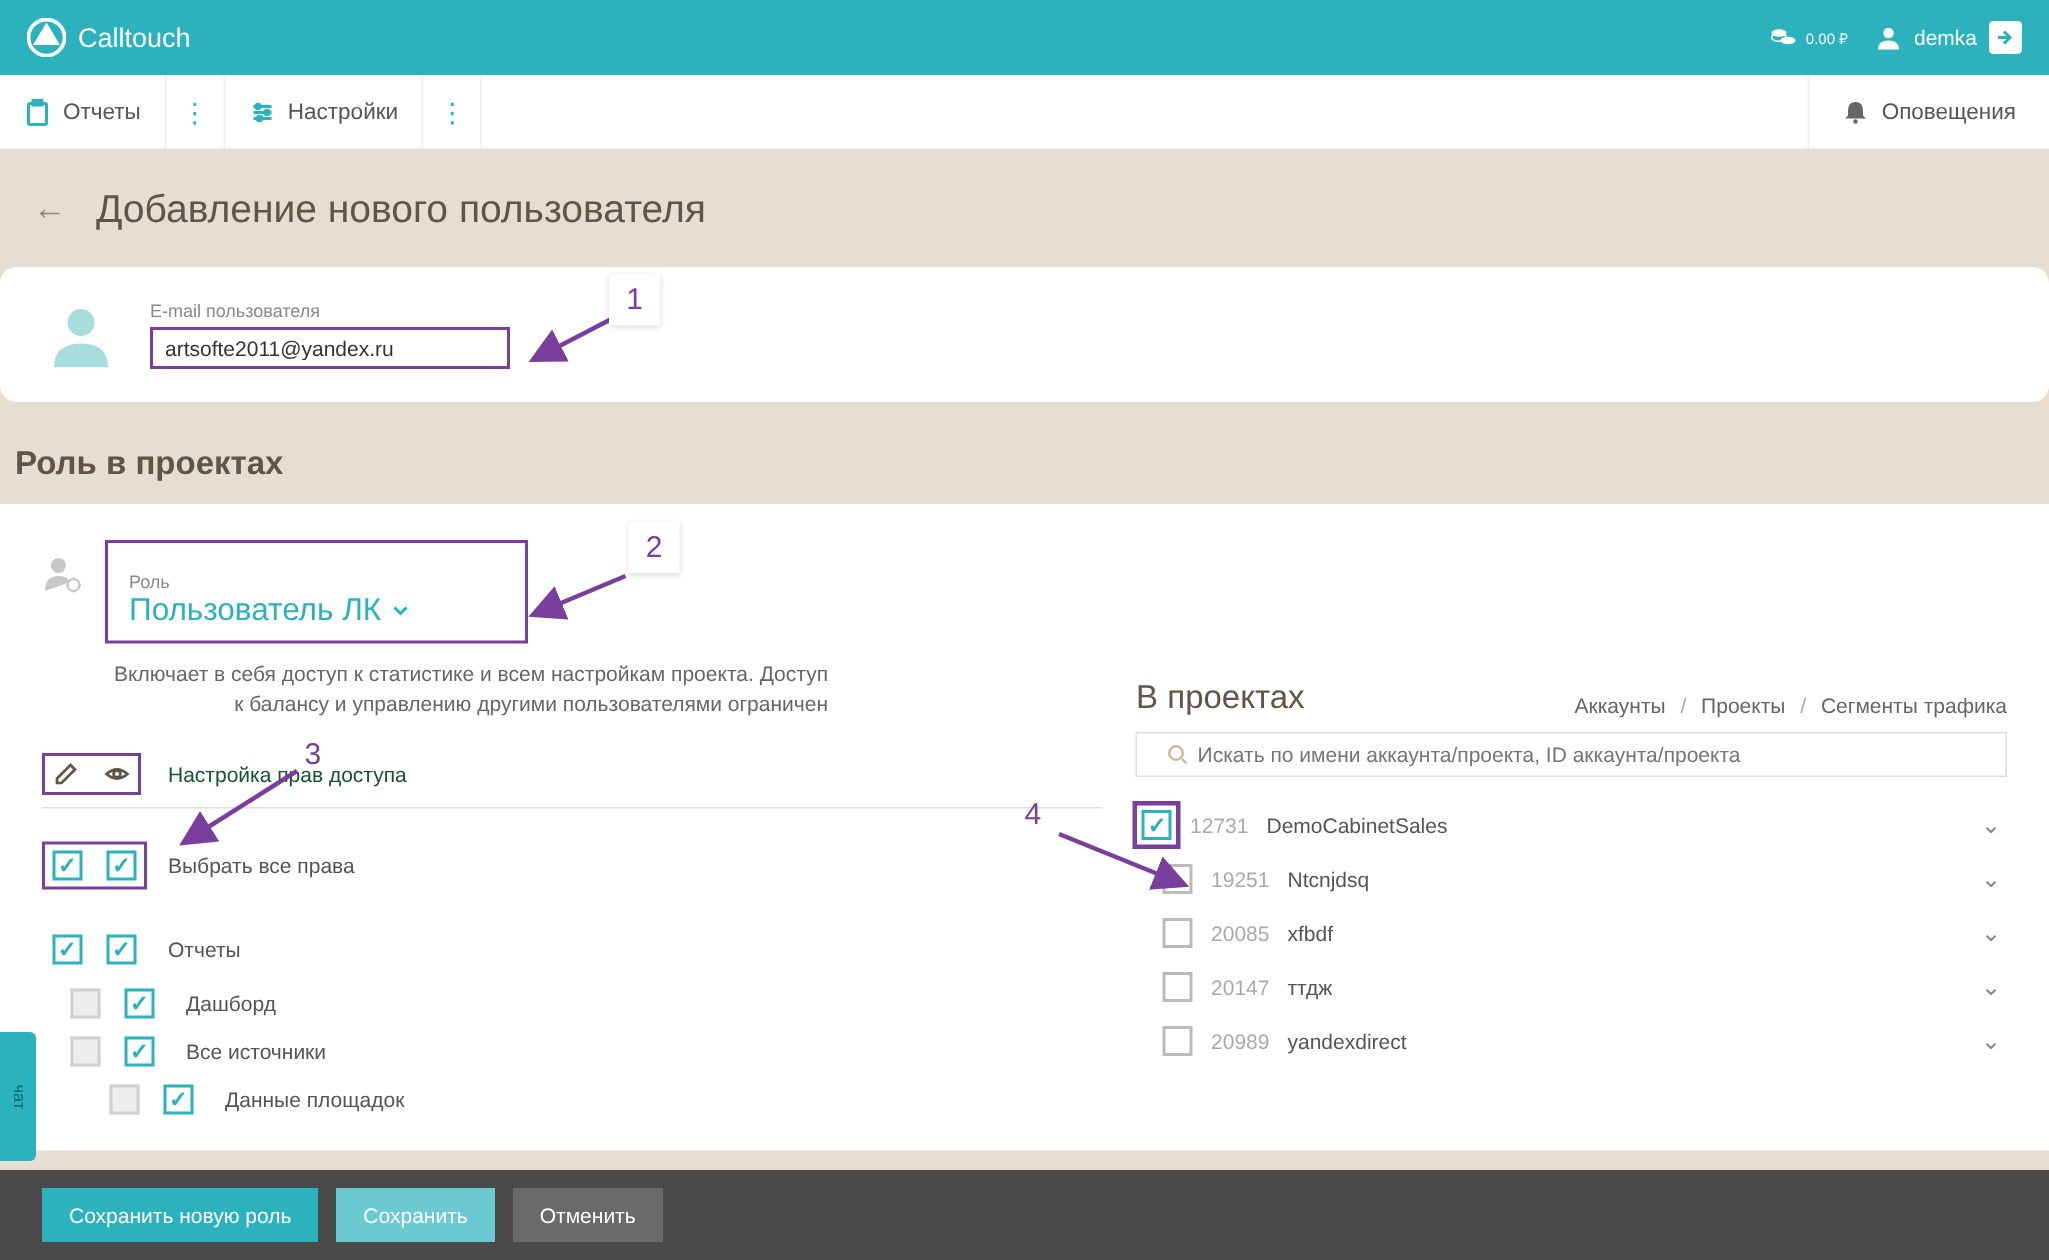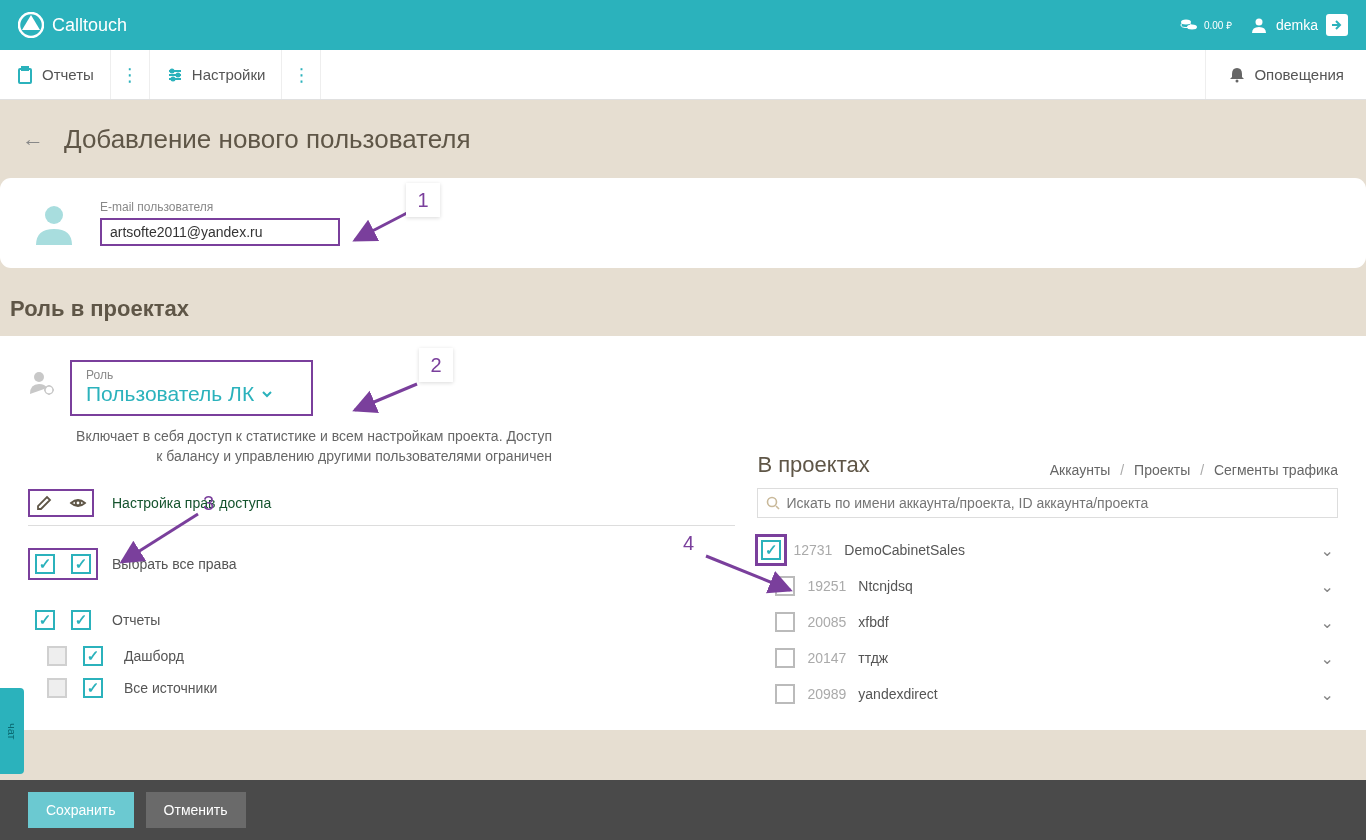--- a/index.html
+++ b/index.html
@@ -39,21 +39,21 @@
 
 .section-heading { color: #5f5647; font-size: 22px; padding: 28px 10px 14px; }
 
 
 .role-card { position: relative; background: #fff; padding: 24px 28px 18px; display: flex; gap: 22px; }
 .left-col { flex: 0 0 54%; }
 .right-col { flex: 1; padding-top: 92px; }
 
 .role-header { display: flex; gap: 14px; }
 .role-icon { width: 28px; height: 28px; margin-top: 8px; }
-.role-box { border: 2px solid #7a3f9c; padding: 6px 14px 8px; width: 243px; }
+.role-box { border: 2px solid #7a3f9c; padding: 19px 14px 8px; width: 282px; }
 .role-label { color: #888; font-size: 12px; }
 .role-value { color: #2bb2bc; font-size: 21px; display: flex; align-items: center; gap: 6px; }
 .role-desc { color: #666; font-size: 14px; margin: 10px 0 0 44px; max-width: 480px; line-height: 1.45; text-align: right; }
 
 .perm-header { display: flex; align-items: center; gap: 10px; margin-top: 22px; }
 .icon-col-box { border: 2px solid #7a3f9c; padding: 3px 5px; display: flex; gap: 16px; }
 .perm-icon { width: 18px; height: 18px; color: #5f5647; }
 .perm-header-label { color: #14532d; font-size: 14px; margin-left: 8px; }
 .perm-divider { height: 1px; background: #ddd; margin: 8px 0 16px 0; }
 
@@ -66,21 +66,21 @@
 .cbx.checked::after { content: "✓"; color: #2bb2bc; font-size: 15px; font-weight: bold; }
 .cbx.grey { border-color: #d0d0d0; background: #eee; }
 .perm-label { color: #555; font-size: 14px; }
 
 
 .projects-header { display: flex; align-items: flex-end; margin-bottom: 10px; }
 .projects-title { color: #5f5647; font-size: 22px; }
 .breadcrumb { margin-left: auto; font-size: 14px; color: #888; }
 .breadcrumb .sep { padding: 0 6px; color: #aaa; }
 .breadcrumb .link { color: #666; cursor: pointer; margin-top: 26px; }
-.search-wrap { border: 1px solid #ddd; height: 30px; display: flex; align-items: center; padding: 0 8px; color: #bba; gap: 6px; font-size: 14px; margin-bottom: 14px; }
+.search-wrap { border: 1px solid #ddd; height: 30px; display: flex; align-items: center; padding: 0 20px; color: #bba; gap: 6px; font-size: 14px; margin-bottom: 14px; }
 .search-wrap input { border: none; outline: none; flex: 1; color: #555; font-size: 14px; }
 
 .project-row { display: flex; align-items: center; gap: 12px; padding: 8px 4px; }
 .project-row.child { padding-left: 18px; }
 .proj-cbx { width: 20px; height: 20px; border: 2px solid #bbb; display: flex; align-items: center; justify-content: center; cursor: pointer; flex-shrink: 0; }
 .proj-cbx.checked { border-color: #2bb2bc; }
 .proj-cbx.checked::after { content: "✓"; color: #2bb2bc; font-size: 15px; font-weight: bold; }
 .proj-cbx.highlighted-box { outline: 3px solid #7a3f9c; outline-offset: 3px; }
 .proj-id { color: #aaa; font-size: 14px; }
 .proj-name { color: #555; font-size: 14px; }
@@ -288,20 +288,27 @@
 
     <div class="perm-row indent1">
       <div class="check-pair" style="padding:0 7px;">
         <div class="cbx grey"></div>
         <div class="cbx checked"></div>
       </div>
       <span class="perm-label">Все источники</span>
     </div>
 
 
+    <div class="perm-row indent2">
+      <div class="check-pair" style="padding:0 7px;">
+        <div class="cbx grey"></div>
+        <div class="cbx checked"></div>
+      </div>
+      <span class="perm-label">Данные площадок</span>
+    </div>
   </div>
 
   <div class="right-col">
     <div class="projects-header">
       <span class="projects-title">В проектах</span>
       <div class="breadcrumb">
         <span class="link">Аккаунты</span>
         <span class="sep">/</span>
         <span class="link">Проекты</span>
         <span class="sep">/</span>
@@ -348,15 +355,16 @@
           <span class="proj-name">yandexdirect</span>
           <span class="proj-chevron">⌄</span>
         </div>
       </div>
   </div>
 </div>
 
 <div class="side-tab">чат</div>
 
 <div class="footer">
+  <button class="btn primary">Сохранить новую роль</button>
   <button class="btn light">Сохранить</button>
   <button class="btn grey">Отменить</button>
 </div>
 
 </body></html>

